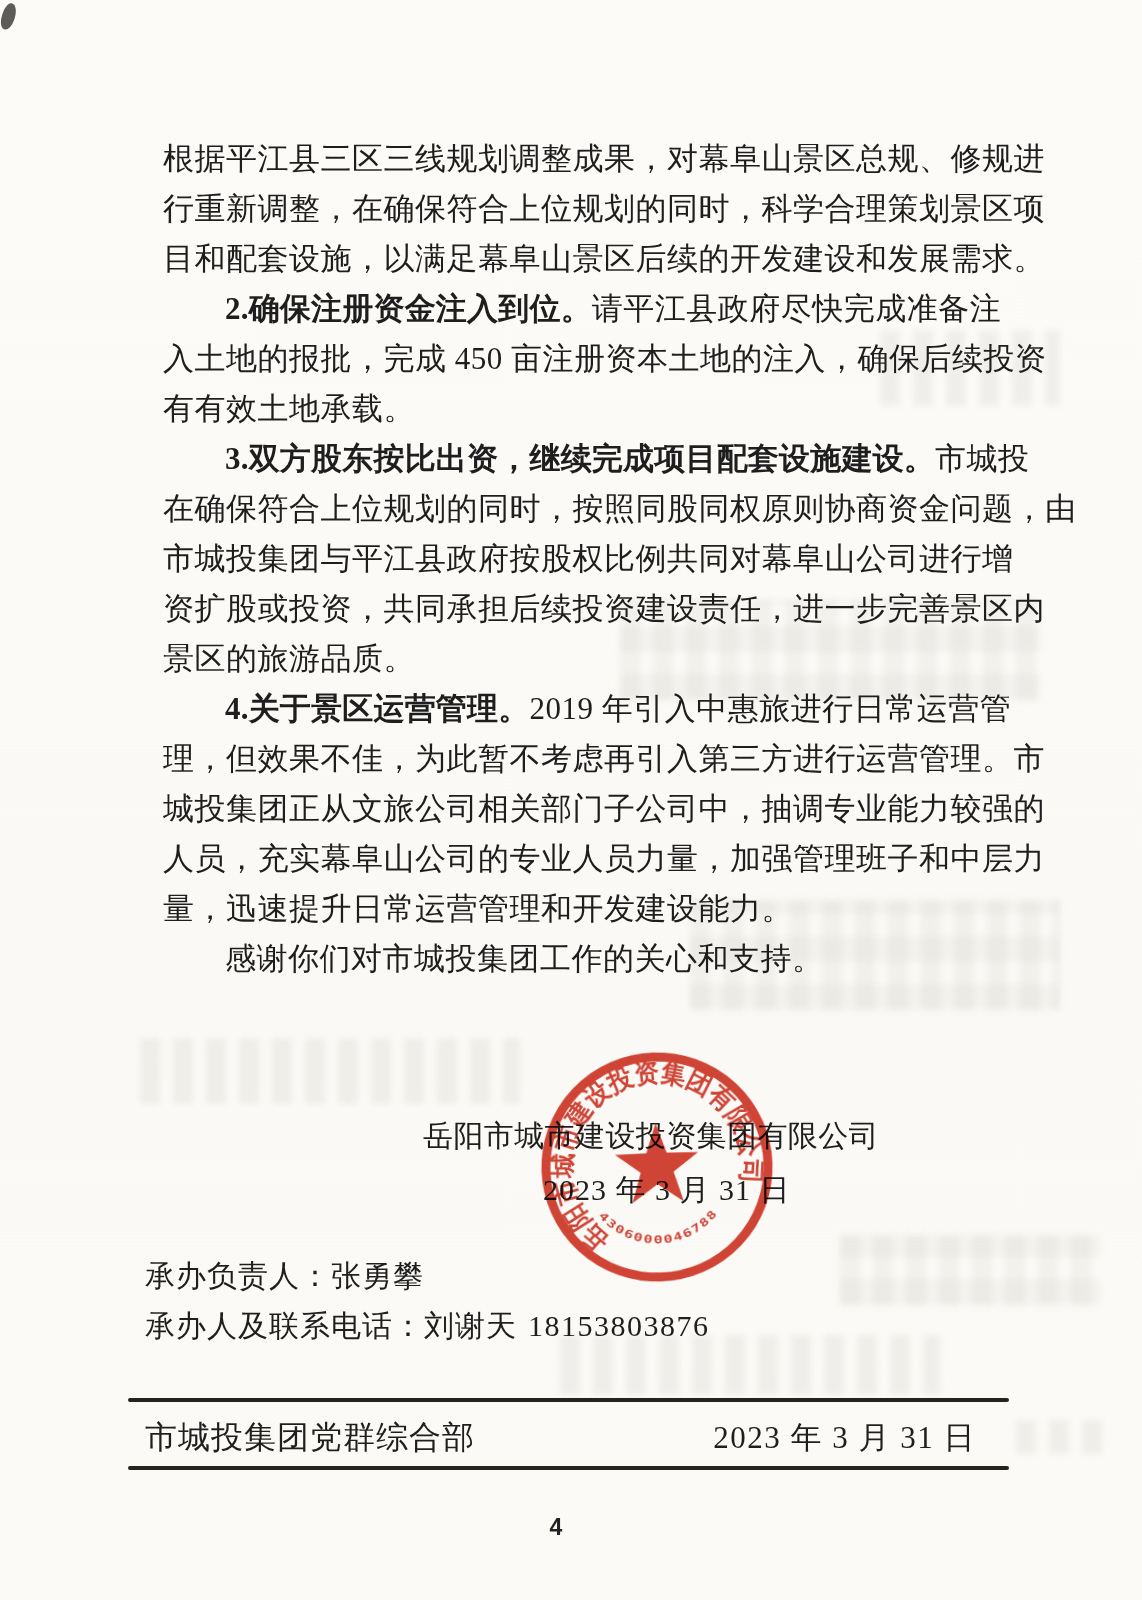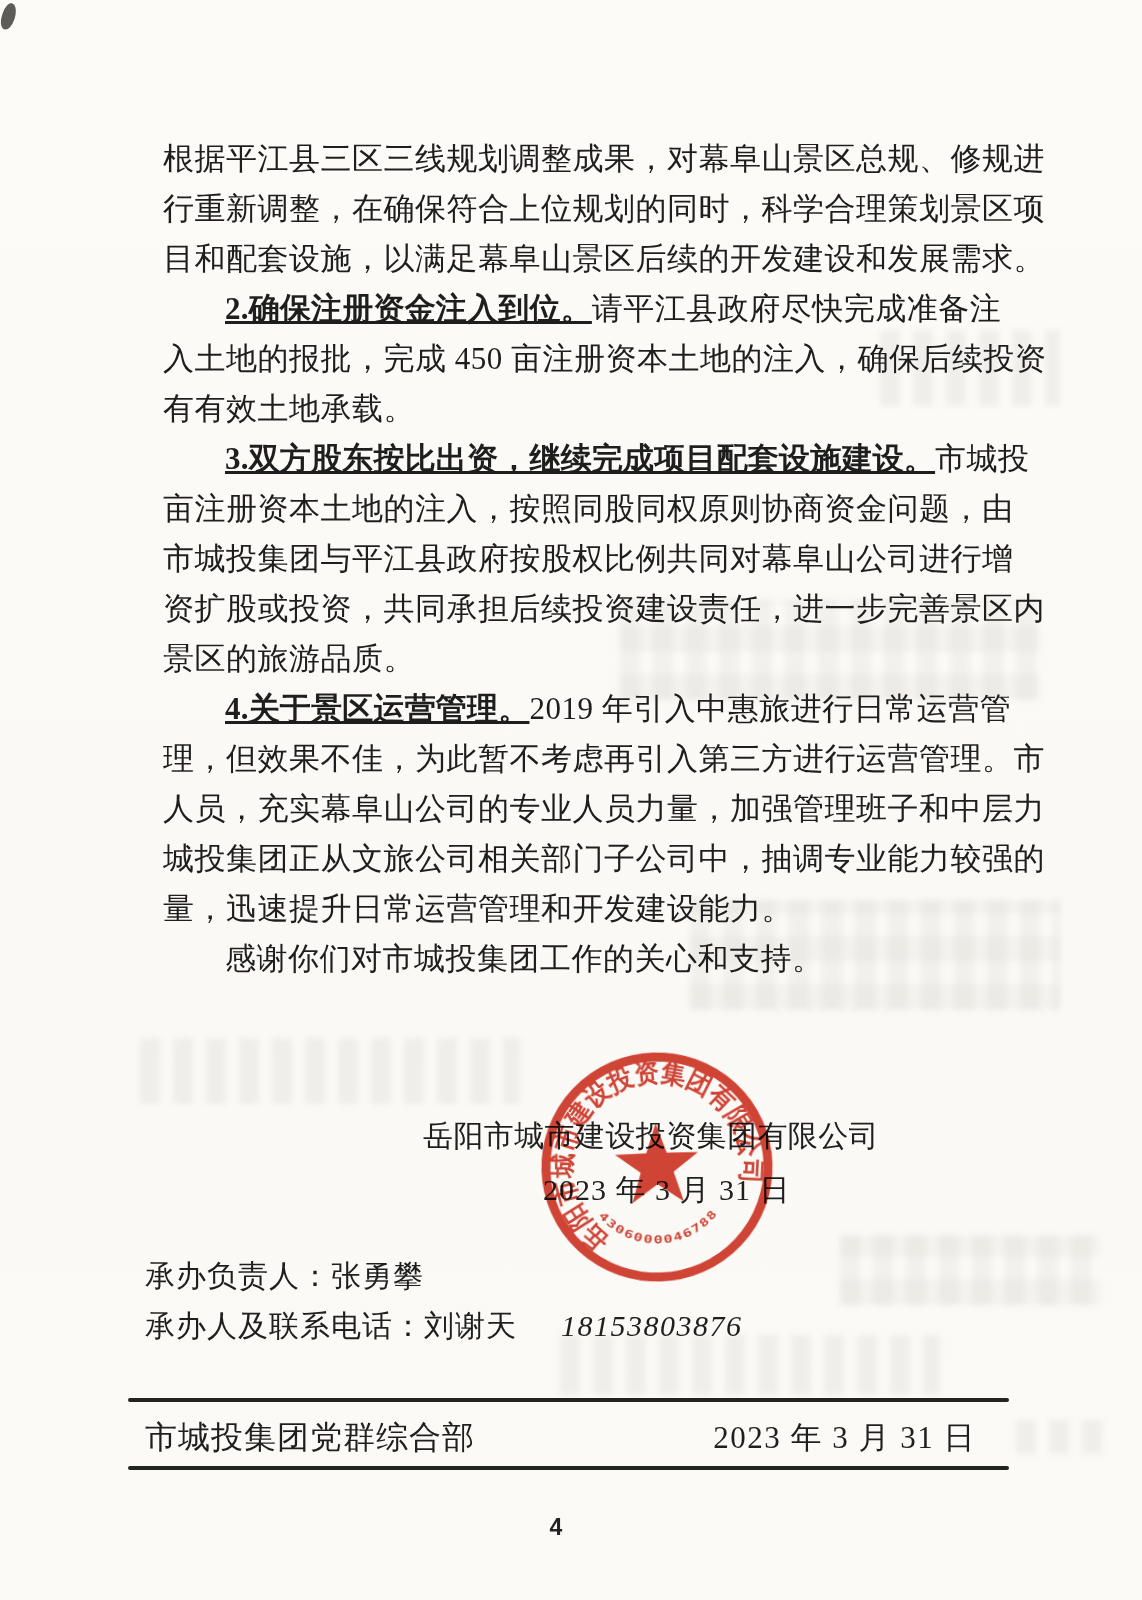--- a/index.html
+++ b/index.html
@@ -11,34 +11,34 @@
   }
   .page{position:absolute;inset:0;background:linear-gradient(180deg,#fcfbf8 0%,#faf9f5 60%,#fbfaf6 100%);padding-left:16px;}
   
   .body-text{
     position:absolute;left:163px;top:134px;width:852px;
     font-size:31px;line-height:50px;letter-spacing:.5px;
     color:#1e1e1e;
   }
   .bline{white-space:nowrap;height:50px;}
   .bline.indent{padding-left:62px;}
-  .bline b{font-weight:700;letter-spacing:.2px;text-decoration:underline;}
+  .bline b{font-weight:700;letter-spacing:.2px;}
   
   .sig-company{position:absolute;left:423px;top:1116px;font-size:30px;letter-spacing:.4px;white-space:nowrap;}
   .sig-date{position:absolute;left:543px;top:1170px;font-size:30px;letter-spacing:1px;white-space:nowrap;}
   
   .seal{
     position:absolute;left:538px;top:1048px;width:238px;height:238px;
     mix-blend-mode:multiply;opacity:.92;transform:rotate(-2deg);
     filter:blur(.2px);
   }
   
   .contact1{position:absolute;left:145px;top:1256px;font-size:30px;letter-spacing:1px;white-space:nowrap;}
   .contact2{position:absolute;left:145px;top:1306px;font-size:30px;letter-spacing:1px;white-space:nowrap;}
-  .contact2 .phone{margin-left:44px;letter-spacing:1.5px;font-style:italic;}
+  .contact2 .phone{margin-left:11px;letter-spacing:1.5px;}
   
   .rule{position:absolute;left:128px;width:881px;height:4px;background:#24241f;border-radius:2px;}
   .rule.top{top:1398px;}
   .rule.bottom{top:1466px;}
   .footer-dept{position:absolute;left:145px;top:1416px;font-size:32px;letter-spacing:1px;white-space:nowrap;}
   .footer-date{position:absolute;right:166px;top:1417px;font-size:31px;letter-spacing:1.5px;white-space:nowrap;}
   
   .pagenum{position:absolute;left:540px;top:1514px;width:32px;text-align:center;
     font-family:"Liberation Sans","DejaVu Sans",sans-serif;font-size:23px;font-weight:700;color:#222;}
   
@@ -67,28 +67,28 @@
   <div class="bleed" style="left:1016px;top:1420px;width:90px;height:34px;"></div>
 
   <div class="body-text">
       <div class="bline"><span>根据平江县三区三线规划调整成果，对幕阜山景区总规、修规进</span></div>
       <div class="bline"><span>行重新调整，在确保符合上位规划的同时，科学合理策划景区项</span></div>
       <div class="bline"><span>目和配套设施，以满足幕阜山景区后续的开发建设和发展需求。</span></div>
       <div class="bline indent"><b>2.确保注册资金注入到位。</b><span>请平江县政府尽快完成准备注</span></div>
       <div class="bline"><span>入土地的报批，完成 450 亩注册资本土地的注入，确保后续投资</span></div>
       <div class="bline"><span>有有效土地承载。</span></div>
       <div class="bline indent"><b>3.双方股东按比出资，继续完成项目配套设施建设。</b><span>市城投</span></div>
-      <div class="bline"><span>亩注册资本土地的注入，按照同股同权原则协商资金问题，由</span></div>
+      <div class="bline"><span>在确保符合上位规划的同时，按照同股同权原则协商资金问题，由</span></div>
       <div class="bline"><span>市城投集团与平江县政府按股权比例共同对幕阜山公司进行增</span></div>
       <div class="bline"><span>资扩股或投资，共同承担后续投资建设责任，进一步完善景区内</span></div>
       <div class="bline"><span>景区的旅游品质。</span></div>
       <div class="bline indent"><b>4.关于景区运营管理。</b><span>2019 年引入中惠旅进行日常运营管</span></div>
       <div class="bline"><span>理，但效果不佳，为此暂不考虑再引入第三方进行运营管理。市</span></div>
+      <div class="bline"><span>城投集团正从文旅公司相关部门子公司中，抽调专业能力较强的</span></div>
       <div class="bline"><span>人员，充实幕阜山公司的专业人员力量，加强管理班子和中层力</span></div>
-      <div class="bline"><span>城投集团正从文旅公司相关部门子公司中，抽调专业能力较强的</span></div>
       <div class="bline"><span>量，迅速提升日常运营管理和开发建设能力。</span></div>
       <div class="bline indent"><span>感谢你们对市城投集团工作的关心和支持。</span></div>
     </div>
 
   <div class="sig-company">岳阳市城市建设投资集团有限公司</div>
   <div class="sig-date">2023 年 3 月 31 日</div>
 
   <svg class="seal" viewBox="0 0 240 240" aria-hidden="true">
     <ellipse cx="120" cy="120" rx="112" ry="111" fill="none" stroke="#cf3526" stroke-width="9"></ellipse>
     <path id="sealArc" d="M 70.7 190.4 A 86 86 0 1 1 169.3 190.4" fill="none"></path>

